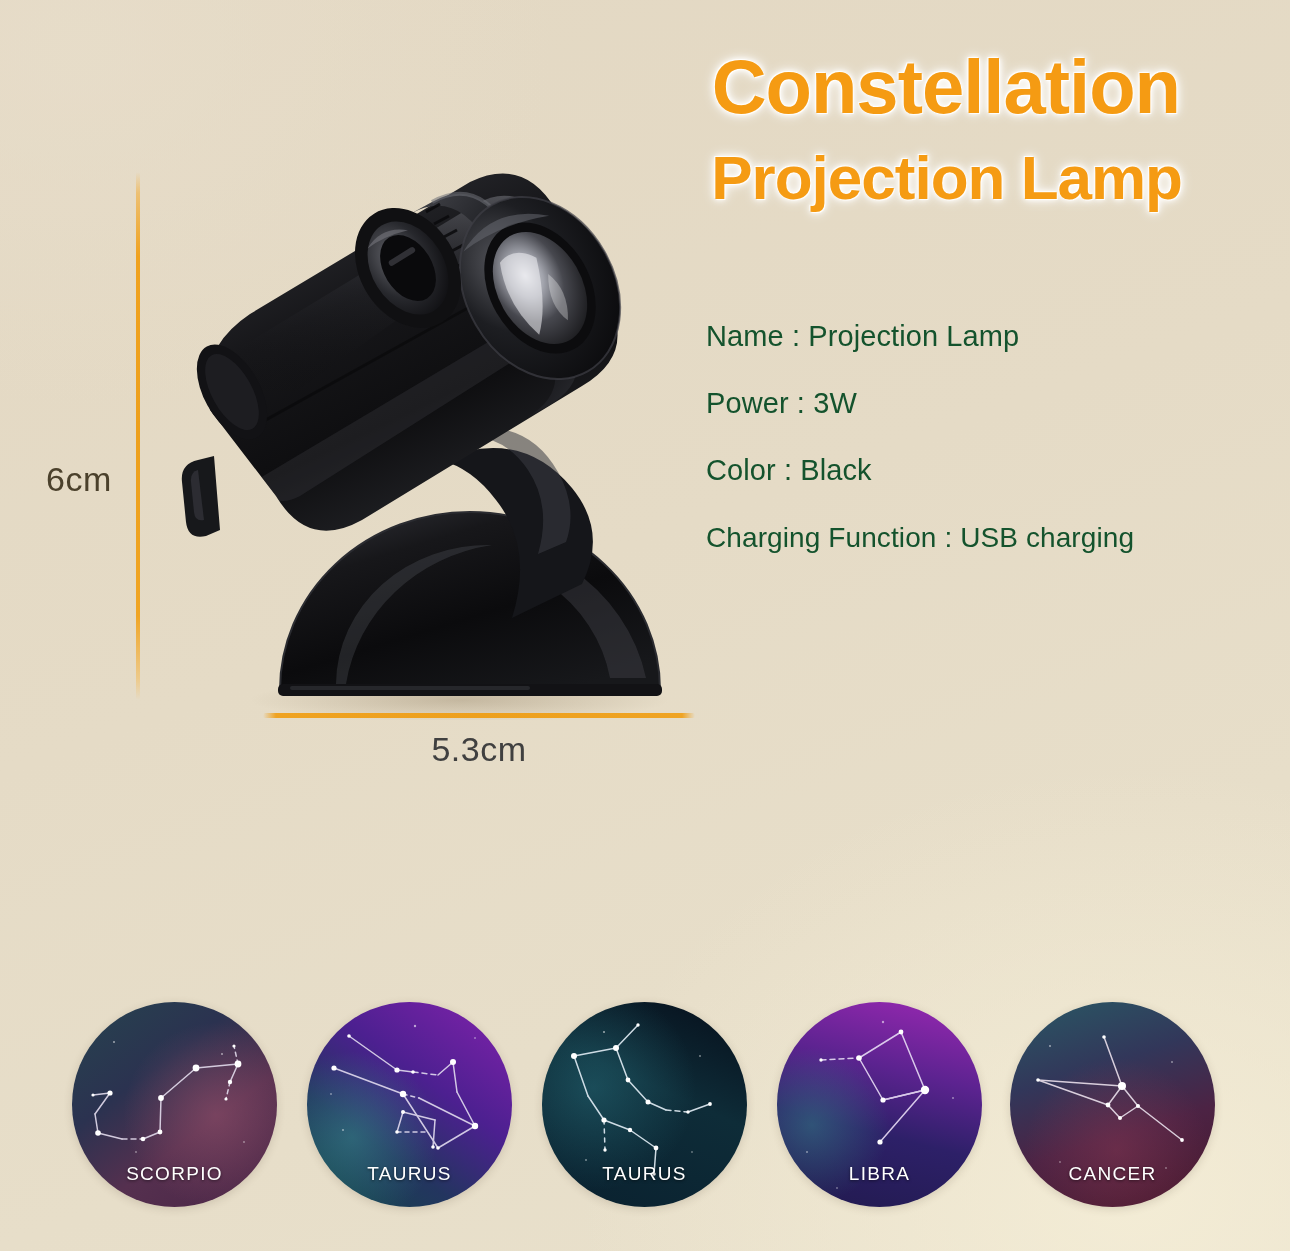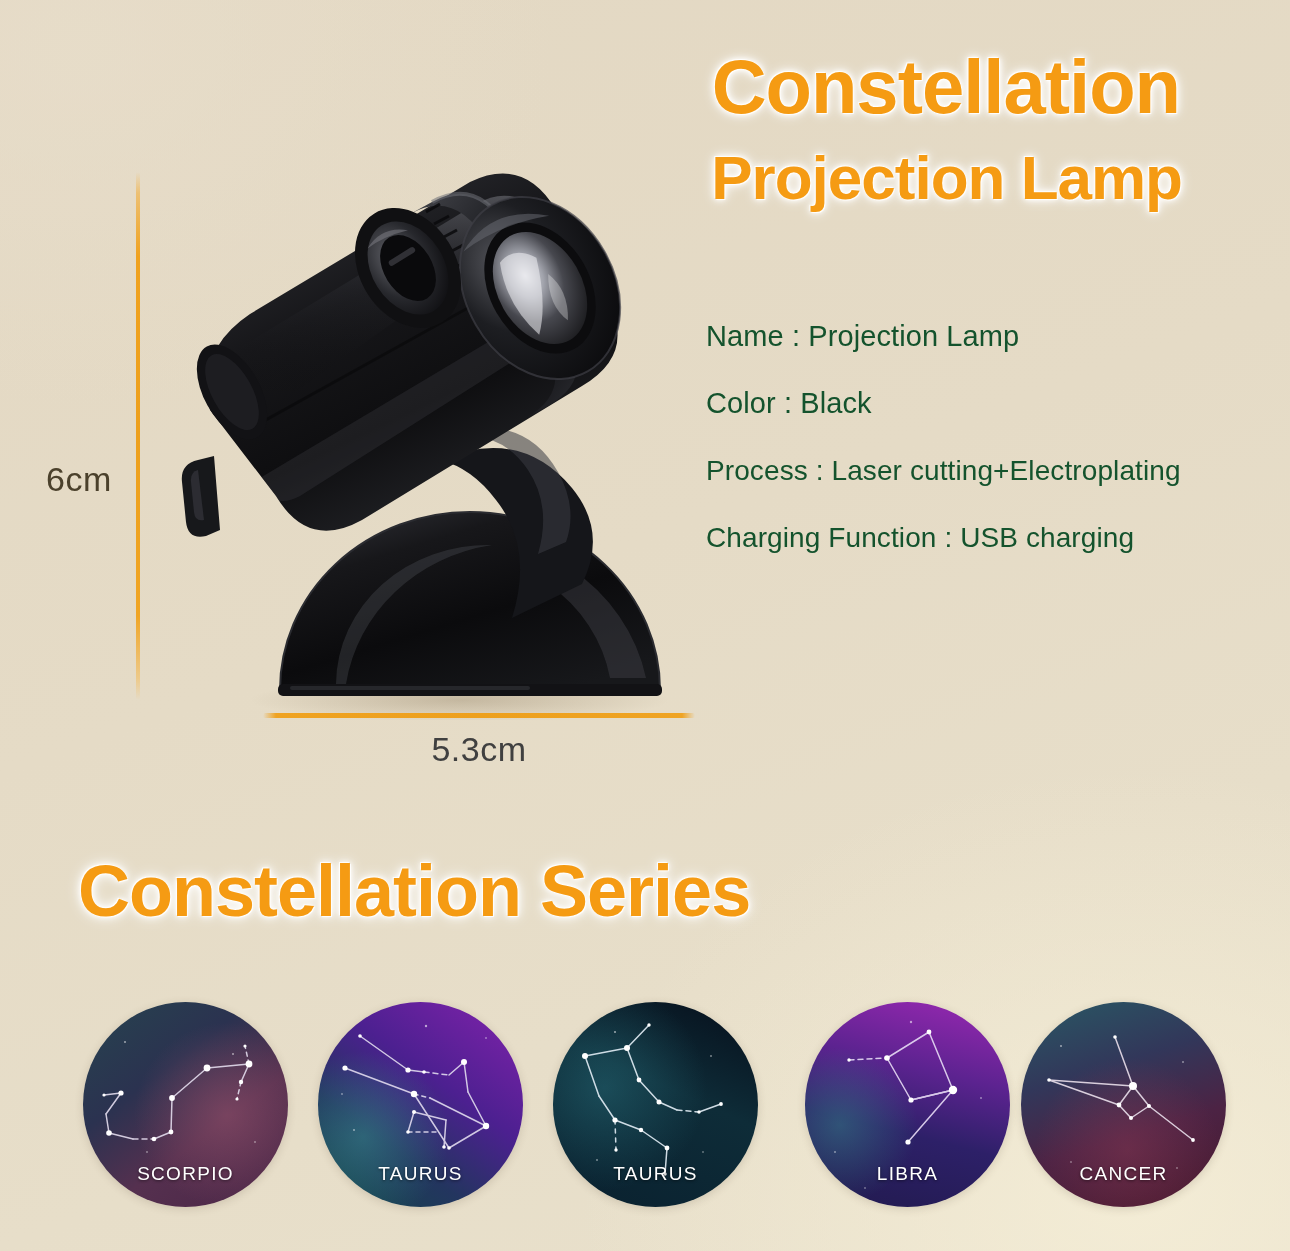--- a/index.html
+++ b/index.html
@@ -69,21 +69,21 @@
   #dim-hlabel {
     position:absolute; left:263px; top:730px; width:432px;
     text-align:center; font-size:34px; color:#404040; letter-spacing:0.5px;
   }
 
   
   #product-photo { position:absolute; left:140px; top:160px; width:560px; height:560px; }
   #product-photo svg { display:block; width:100%; height:100%; }
 
   
-  #constellation-row { position:absolute; left:0; top:1002px; width:1176px; height:232px;margin-left:11px; }
+  #constellation-row { position:absolute; left:0; top:1002px; width:1176px; height:232px; }
   .const-item { position:absolute; top:0; width:205px; height:205px; }
   .const-disc {
     position:absolute; inset:0; border-radius:50%; overflow:hidden;
     box-shadow:0 2px 9px rgba(80,60,40,0.17);
   }
   .const-disc svg { display:block; width:100%; height:100%; }
   .const-label {
     position:absolute; left:0; right:0; bottom:22px;
     text-align:center; color:#fff; font-size:19px;
     letter-spacing:1.3px; font-weight:normal;
@@ -233,32 +233,31 @@
 
   <div id="dim-vline"></div>
   <div id="dim-vlabel">6cm</div>
   <div id="dim-hline"></div>
   <div id="dim-hlabel">5.3cm</div>
 
   <div id="spec-list">
     <div class="spec-row" id="spec-row-1">
       <span class="spec-text">Name : Projection Lamp</span>
     </div>
+    <div class="spec-row" id="spec-row-2">
+      <span class="spec-text">Power : 3W</span>
+    </div>
     <div class="spec-row" id="spec-row-3">
       <span class="spec-text">Color : Black</span>
     </div>
-    <div class="spec-row" id="spec-row-5">
-      <span class="spec-text">Process : Laser cutting+Electroplating</span>
-    </div>
     <div class="spec-row" id="spec-row-6">
       <span class="spec-text">Charging Function : USB charging</span>
     </div>
   </div>
 
-  <div id="series-title">Constellation Series</div>
 
   <div id="constellation-row">
 
     <div class="const-item" style="left:72px;">
       <div class="const-disc">
         <svg viewBox="0 0 205 205" xmlns="http://www.w3.org/2000/svg">
           <defs>
             <linearGradient id="skS" x1="0.12" y1="0" x2="0.88" y2="1">
               <stop offset="0%" stop-color="#27414f"></stop>
               <stop offset="34%" stop-color="#2b3250"></stop>
@@ -411,21 +410,21 @@
             <circle cx="63" cy="148" r="1.7"></circle>
             <circle cx="112" cy="172" r="1.7"></circle>
             <circle cx="168" cy="102" r="1.9"></circle>
             <circle cx="146" cy="110" r="1.7"></circle>
           </g>
         </svg>
       </div>
       <div class="const-label">TAURUS</div>
     </div>
 
-    <div class="const-item" style="left:794px;">
+    <div class="const-item" style="left:777px;">
       <div class="const-disc">
         <svg viewBox="0 0 205 205" xmlns="http://www.w3.org/2000/svg">
           <defs>
             <linearGradient id="skL" x1="0.55" y1="0" x2="0.3" y2="1">
               <stop offset="0%" stop-color="#8b27aa"></stop>
               <stop offset="30%" stop-color="#5c2390"></stop>
               <stop offset="62%" stop-color="#2d2068"></stop>
               <stop offset="100%" stop-color="#231b52"></stop>
             </linearGradient>
             <radialGradient id="glL" cx="0.17" cy="0.6" r="0.38">

